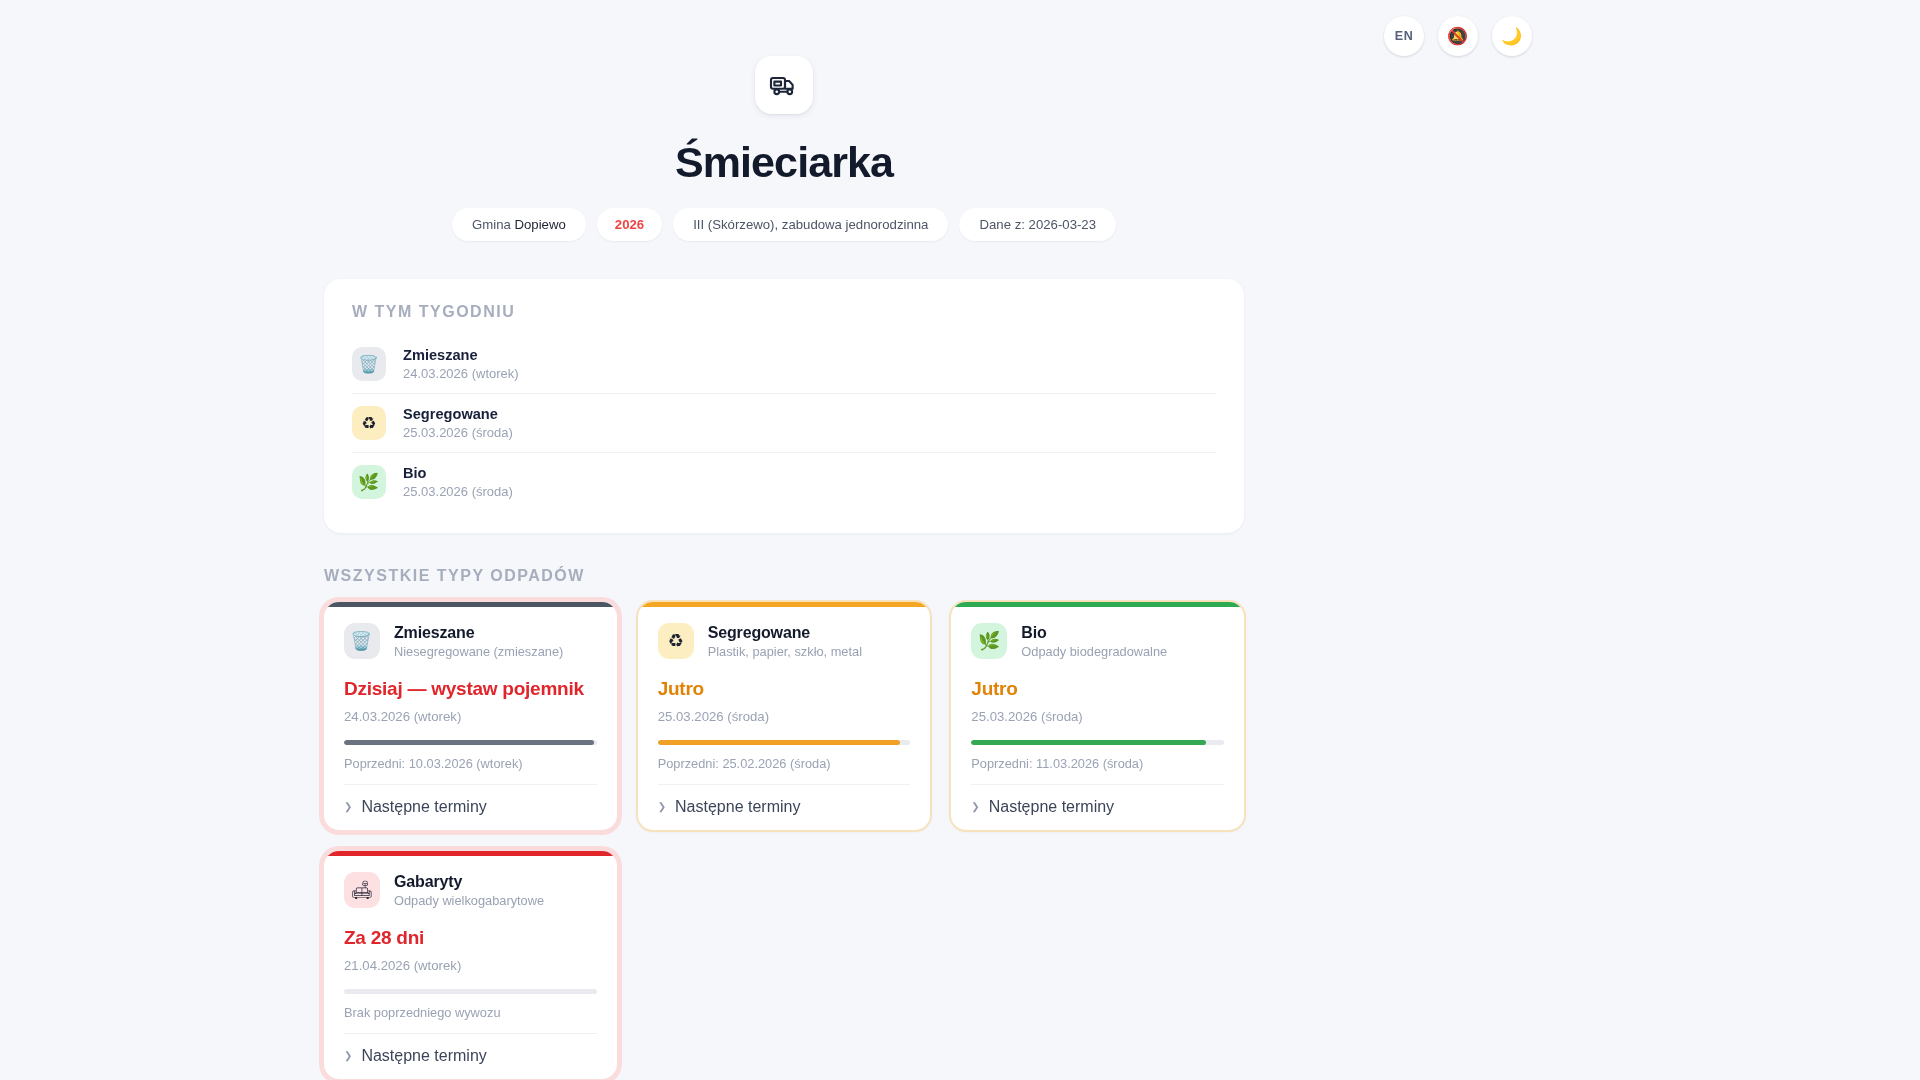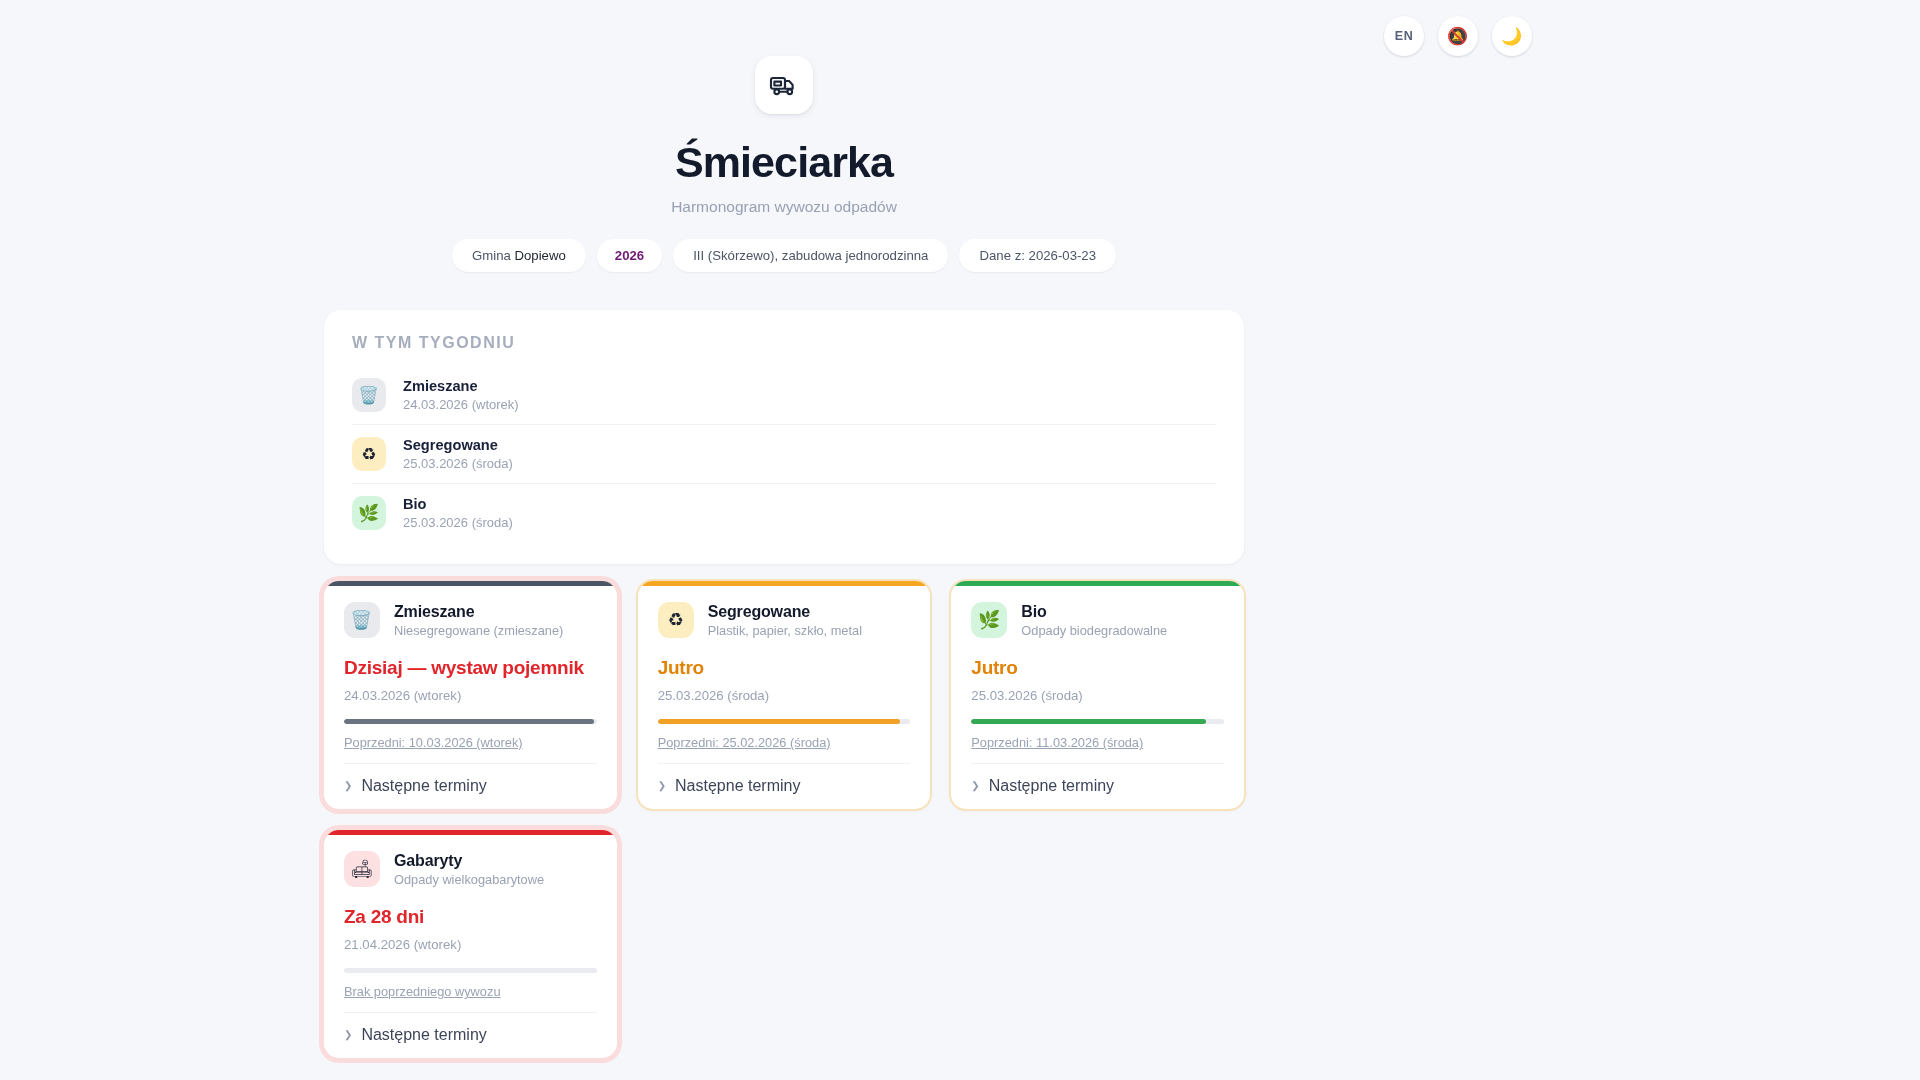--- a/index.html
+++ b/index.html
@@ -98,21 +98,21 @@
   .pill {
     background: #ffffff;
     border-radius: 999px;
     padding: 9px 20px;
     font-size: 13.2px;
     color: #4d5667;
     box-shadow: 0 1px 2px rgba(20, 30, 60, 0.06);
     white-space: nowrap;
   }
   .pill b { font-weight: 400; color: #1f2433; }
-  .pill.strong { font-weight: 700; color: #701a75; padding: 9px 18px; }
+  .pill.strong { font-weight: 700; color: #ef4444; padding: 9px 18px; }
 
   
   .wrap {
     width: 920px;
     margin: 0 auto;
   }
   .week-card {
     margin-top: 38px;
     background: #ffffff;
     border-radius: 17px;
@@ -236,21 +236,20 @@
   .progress > span {
     display: block;
     height: 100%;
     border-radius: 99px;
   }
 
   .tcard-prev {
     margin-top: 11px;
     font-size: 12.8px;
     color: #9aa3b4;
-    text-decoration: underline;
   }
 
   .tcard-more {
     margin-top: 13px;
     padding-top: 13px;
     border-top: 1px solid #eef0f4;
     display: flex;
     align-items: center;
     gap: 9px;
     cursor: pointer;
@@ -291,21 +290,20 @@
           <rect x="1.6" y="6.4" width="11.2" height="8.6" rx="1.6"></rect>
           <path d="M12.8 8.8h3.3l2.8 3.1v3.1h-6.1z"></path>
           <circle cx="6.2" cy="17.4" r="1.9"></circle>
           <circle cx="16.6" cy="17.4" r="1.9"></circle>
           <path d="M8.1 17.4h6.6"></path>
           <path d="M4.3 9.3h5.3v3.1H4.3z"></path>
         </svg>
       </span>
     </div>
     <h1 class="app-title">Śmieciarka</h1>
-    <div class="app-subtitle">Harmonogram wywozu odpadów</div>
 
     <div class="meta-pills">
       <div class="pill">
         <span>Gmina </span><b>Dopiewo</b>
       </div>
       <div class="pill strong">2026</div>
       <div class="pill">III (Skórzewo), zabudowa jednorodzinna</div>
       <div class="pill">Dane z: 2026-03-23</div>
     </div>
   </div>
@@ -336,20 +334,21 @@
           <div class="ico green">🌿</div>
           <div class="week-texts">
             <div class="week-name">Bio</div>
             <div class="week-date">25.03.2026 (środa)</div>
           </div>
         </div>
 
       </div>
     </section>
 
+    <div class="section-label all-label">WSZYSTKIE TYPY ODPADÓW</div>
 
     <div class="grid">
 
       <article class="tcard ring-red">
         <div class="tcard-bar" style="background:#4b5563"></div>
         <div class="tcard-body">
           <div class="tcard-head">
             <div class="ico gray">🗑️</div>
             <div class="tcard-titles">
               <div class="tcard-name">Zmieszane</div>

